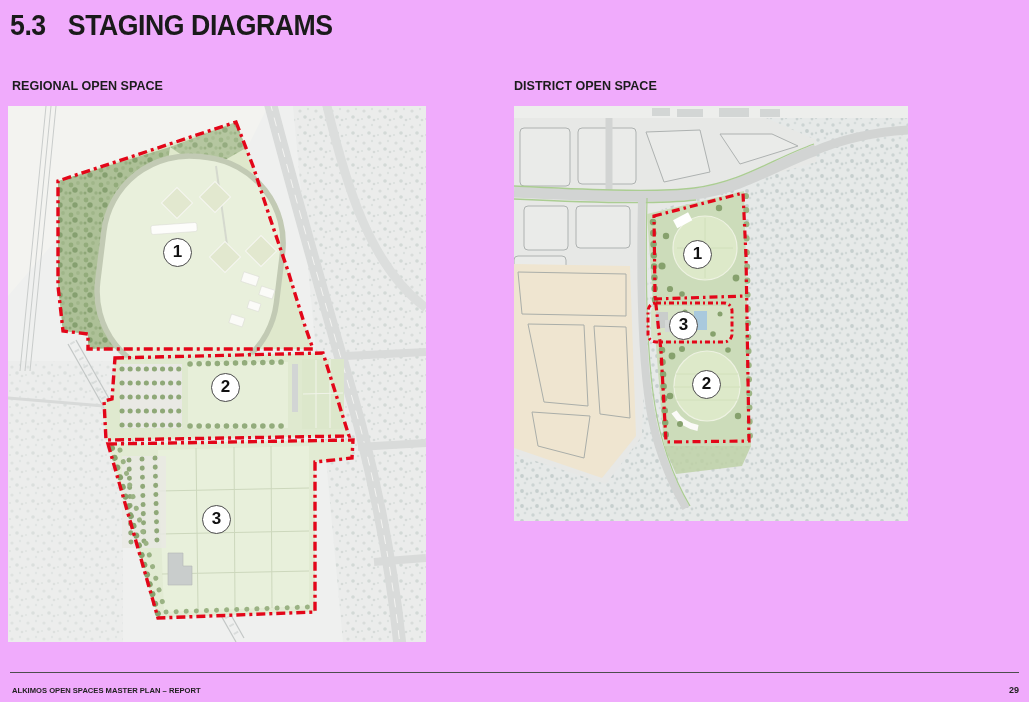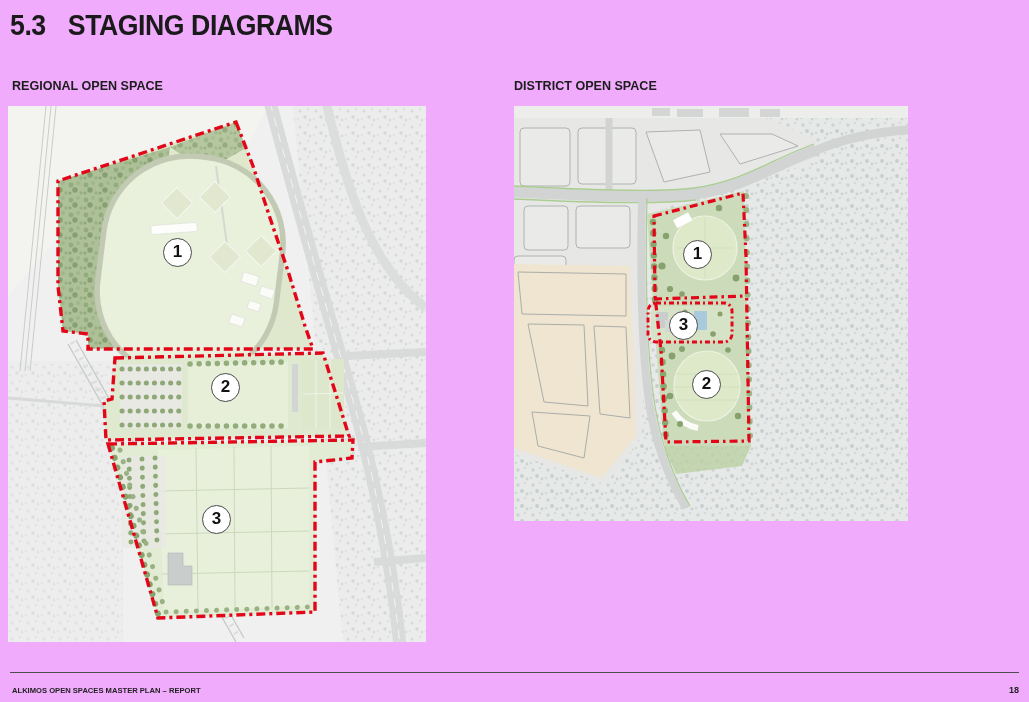--- a/index.html
+++ b/index.html
@@ -295,15 +295,15 @@
       <rect x="134" y="197" width="84" height="39" rx="8" fill="none" stroke="#e30619" stroke-width="3" stroke-dasharray="5 3 2 3"></rect>
     </svg>
 
     <div class="stage-badge" style="left:169px; top:134px;">1</div>
     <div class="stage-badge" style="left:155px; top:205px;">3</div>
     <div class="stage-badge" style="left:178px; top:264px;">2</div>
   </div>
 
   <div class="footer-rule"></div>
   <div class="footer-left">ALKIMOS OPEN SPACES MASTER PLAN – REPORT</div>
-  <div class="footer-page">18</div>
+  <div class="footer-page">29</div>
 
 </div>
 
 </body></html>

